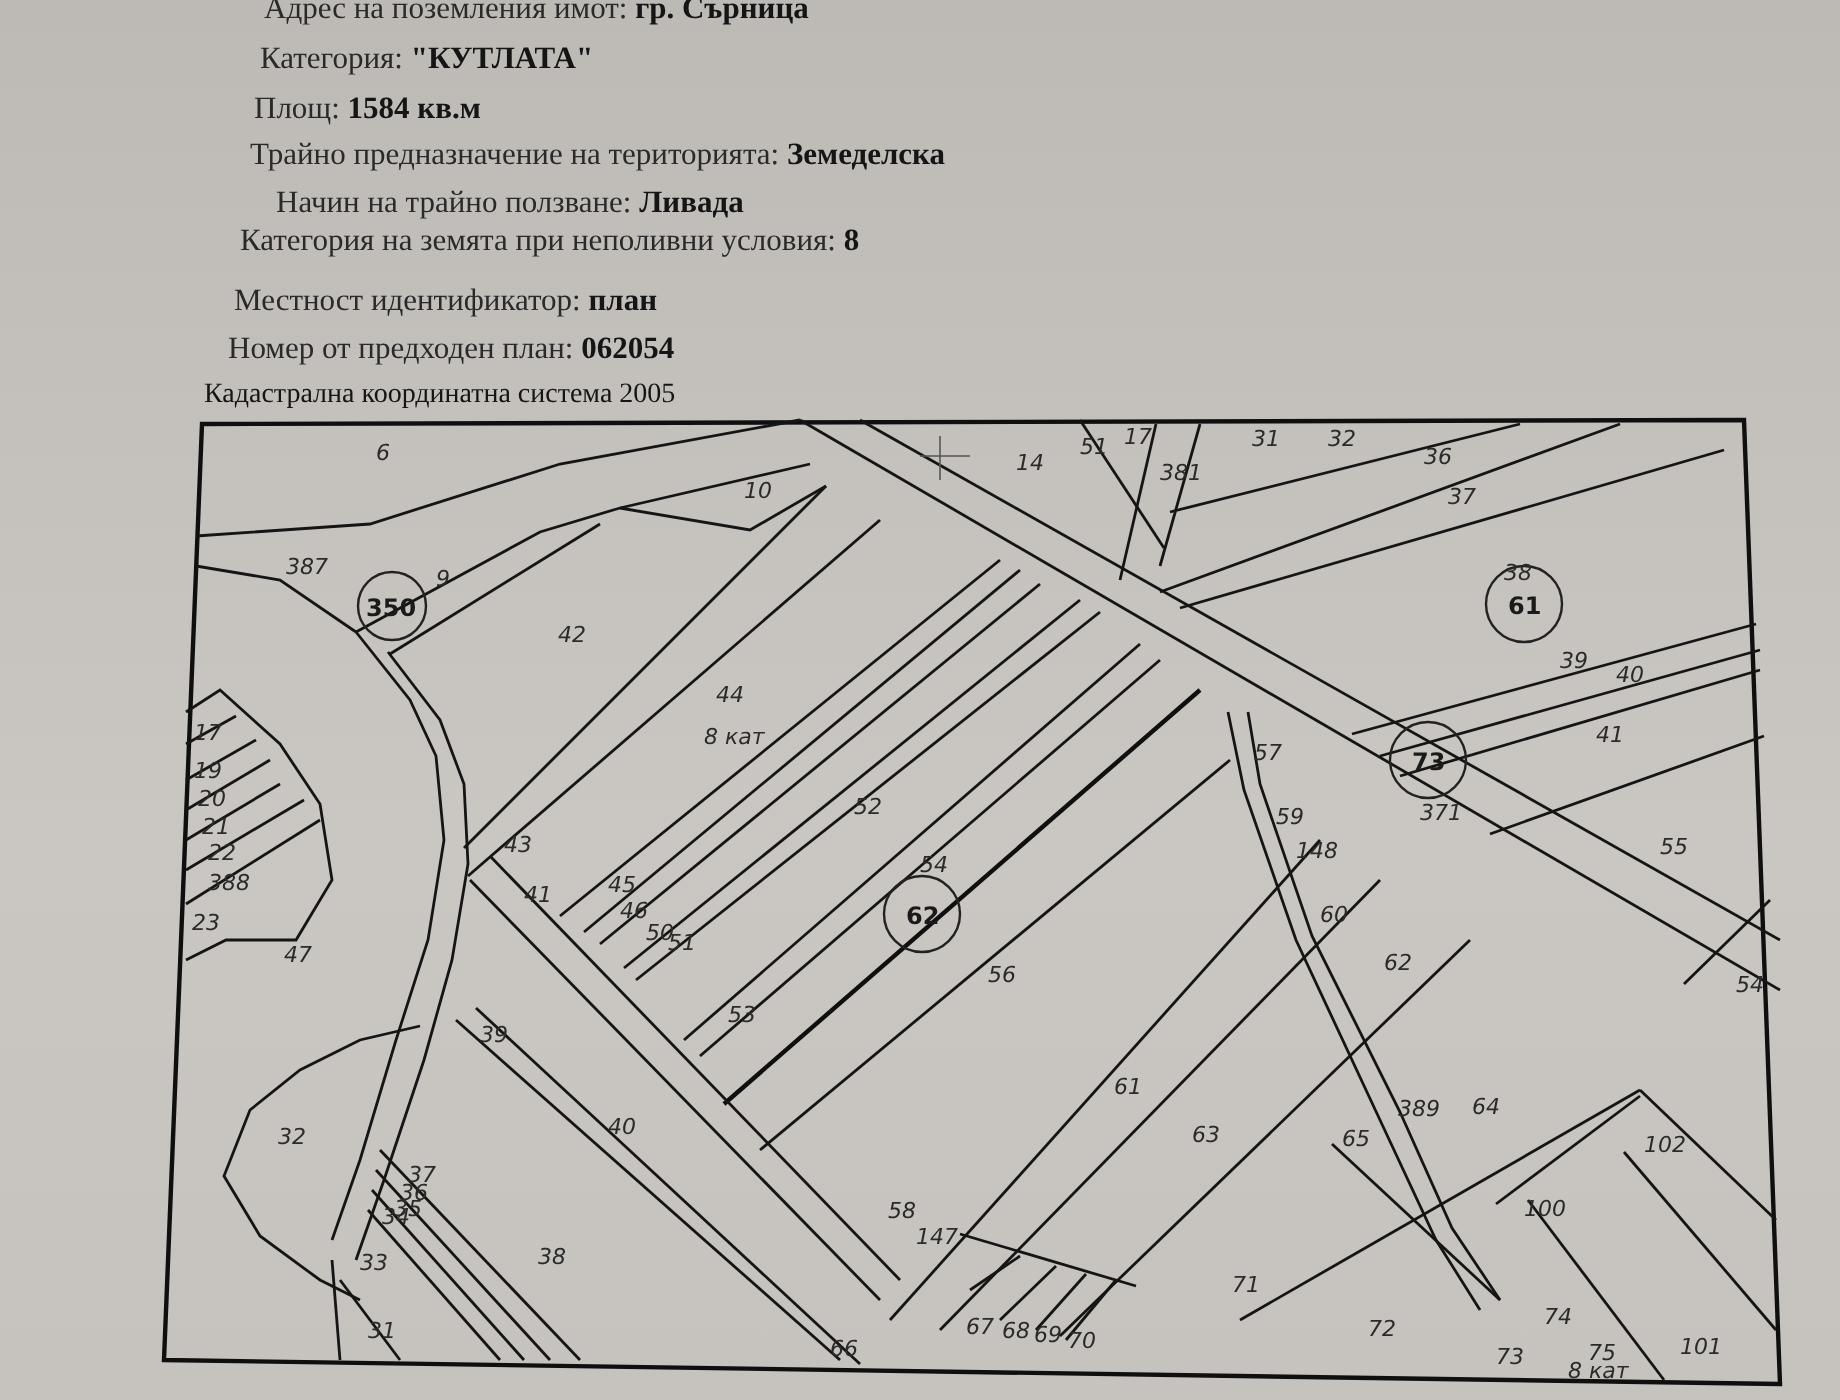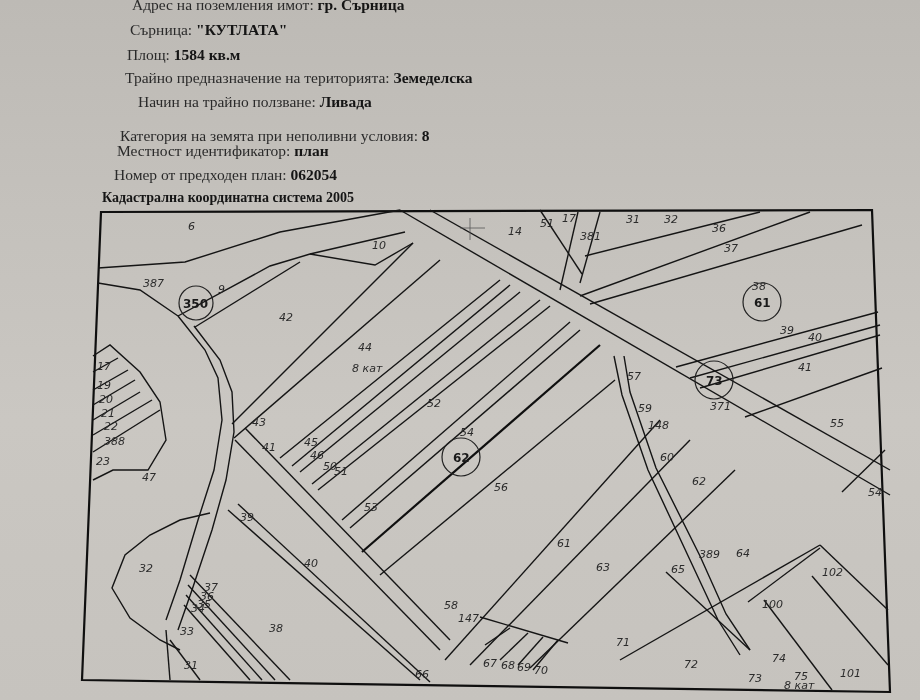--- a/index.html
+++ b/index.html
@@ -7,53 +7,53 @@
     width:920px; height:700px; overflow:hidden; position:relative;
     background: linear-gradient(180deg, #bdbab5 0%, #c4c1bc 30%, #cac7c2 60%, #c6c3be 100%);
     font-family: "Liberation Serif", "DejaVu Serif", serif;
     color:#1e1e1e;
   }
   .info-line {
     position:absolute; font-size:15.5px; white-space:nowrap; color:#2a2a2a;
   }
   .info-line .val { font-weight:bold; color:#151515; }
   .map-title {
-    position:absolute; left:102px; top:190px; font-size:14px; font-weight:bold; color:#151515;
+    position:absolute; left:102px; top:190px; font-size:14px; font-weight:normal; color:#151515;
   }
   svg#map { position:absolute; left:0; top:0; }
   .lbl { font-family:"DejaVu Sans", sans-serif; font-style:italic; font-size:11px; fill:#2b2b2b; }
   .lbl-bold { font-family:"DejaVu Sans", sans-serif; font-weight:bold; font-size:12px; fill:#1a1a1a; }
   .ln { stroke:#151515; stroke-width:1.4; fill:none; }
   .lnb { stroke:#0f0f0f; stroke-width:2.2; fill:none; }
   .circ { stroke:#222; stroke-width:1.2; fill:none; }
 </style>
 </head>
 <body>
 
 <div class="info-line" style="left:132px; top:-4px;">
   <span>Адрес на поземления имот:</span>
   <span class="val">гр. Сърница</span>
 </div>
 <div class="info-line" style="left:130px; top:21px;">
-  <span>Сърница:</span>
+  <span>Категория:</span>
   <span class="val">"КУТЛАТА"</span>
 </div>
 <div class="info-line" style="left:127px; top:46px;">
   <span>Площ:</span>
   <span class="val">1584 кв.м</span>
 </div>
 <div class="info-line" style="left:125px; top:69px;">
   <span>Трайно предназначение на територията:</span>
   <span class="val">Земеделска</span>
 </div>
 <div class="info-line" style="left:138px; top:93px;">
   <span>Начин на трайно ползване:</span>
   <span class="val">Ливада</span>
 </div>
-<div class="info-line" style="left:120px; top:127px;">
+<div class="info-line" style="left:120px; top:112px;">
   <span>Категория на земята при неполивни условия:</span>
   <span class="val">8</span>
 </div>
 <div class="info-line" style="left:117px; top:142px;">
   <span>Местност идентификатор:</span>
   <span class="val">план</span>
 </div>
 <div class="info-line" style="left:114px; top:166px;">
   <span>Номер от предходен план:</span>
   <span class="val">062054</span>

